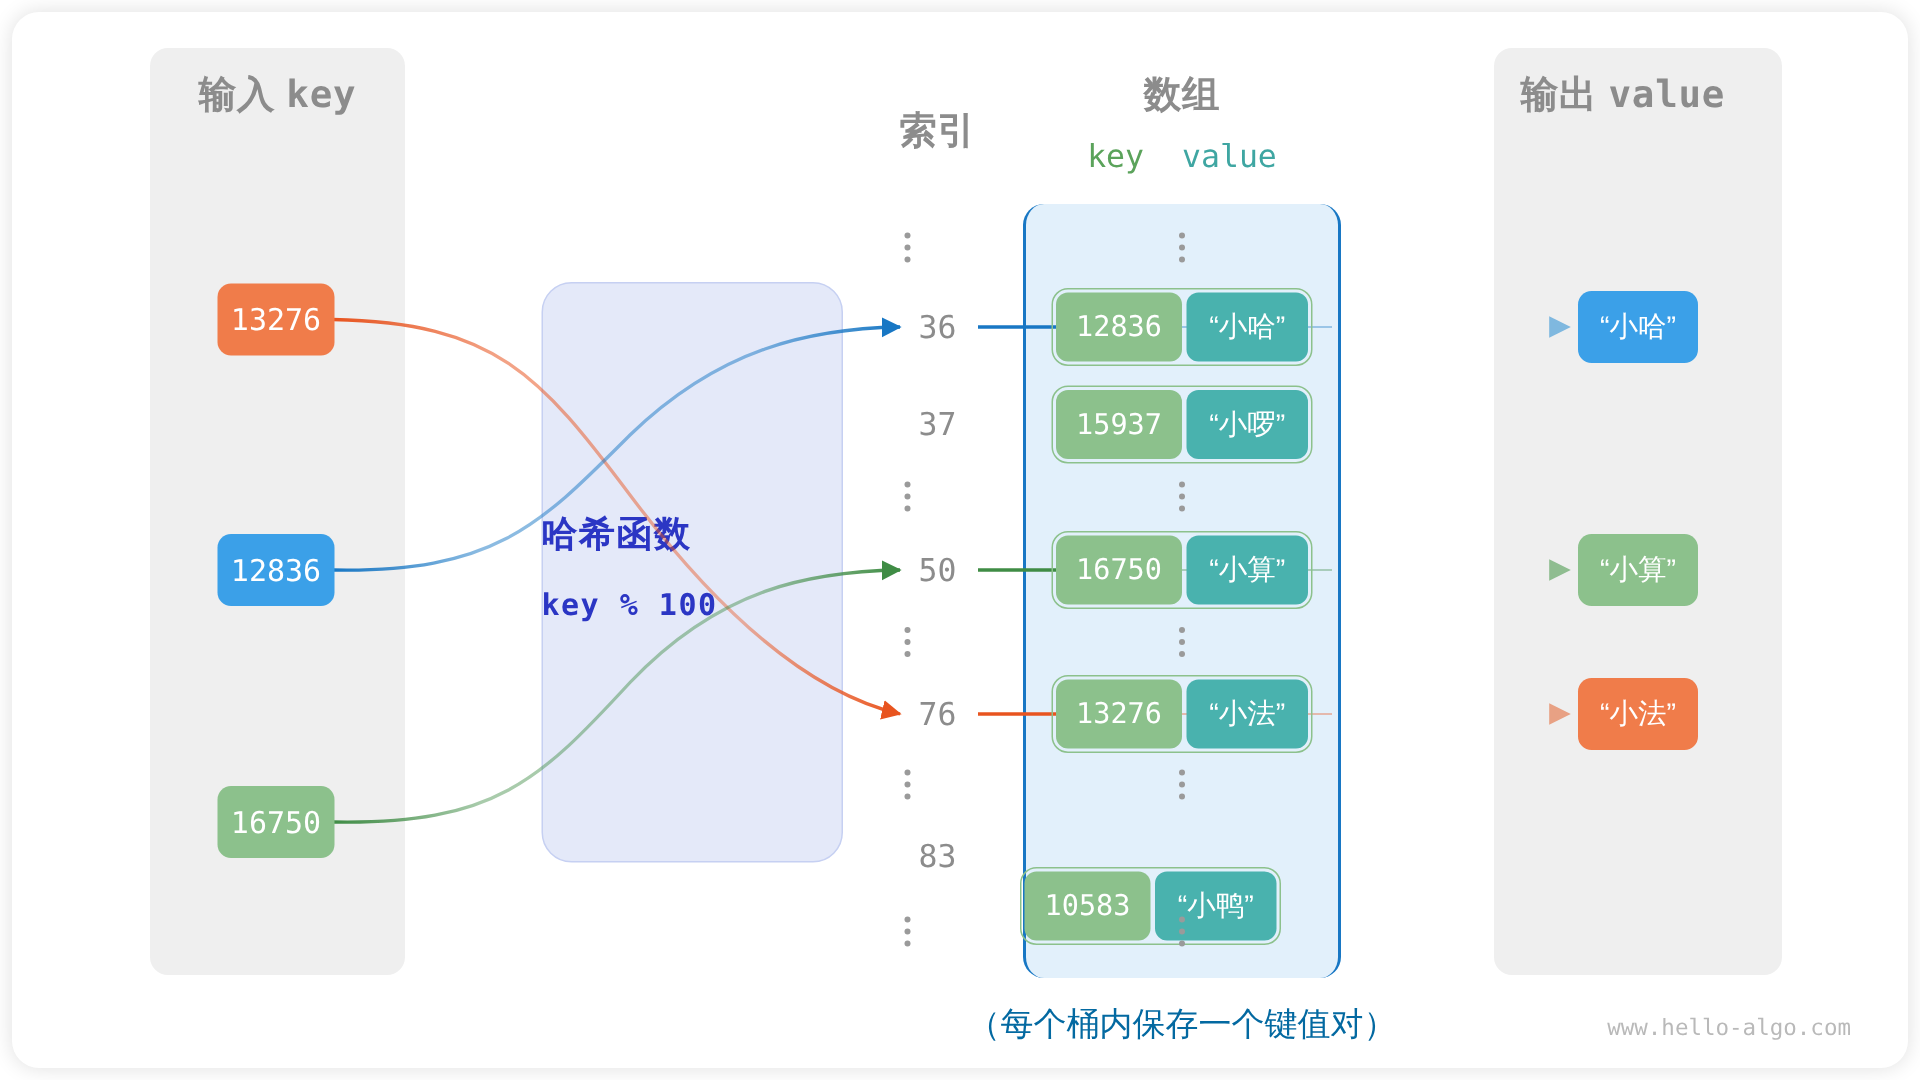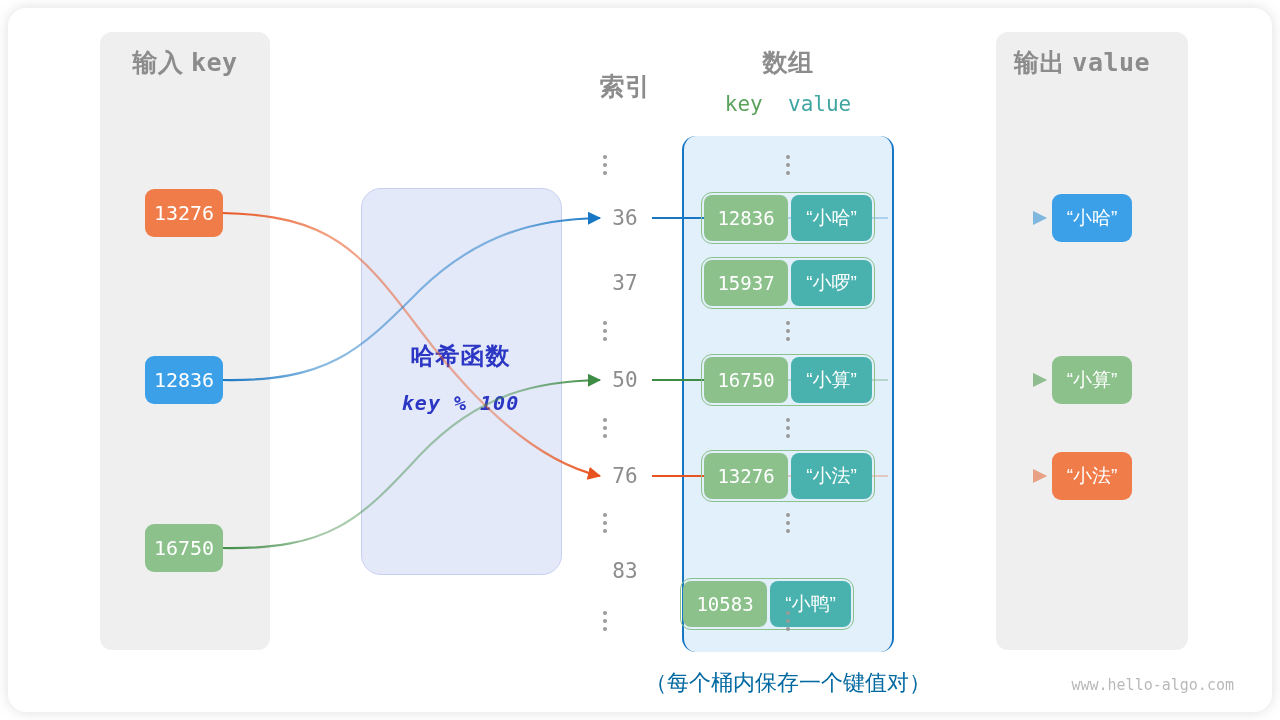--- a/index.html
+++ b/index.html
@@ -74,30 +74,28 @@
     top: 188px;
     width: 199px;
     height: 385px;
     background: #e4e9f9;
     border: 1.5px solid #c6d0f2;
     border-radius: 20px;
   }
   .hash-line {
     position: absolute;
     width: 199px;
-    text-align: center;
     color: #2b36c4;
     font-weight: bold;
     white-space: nowrap;
   }
   #hash-title { top: 340px; font-size: 24px; letter-spacing: 1px; }
   #hash-formula {
     top: 391px; font-size: 20px; letter-spacing: 1px;
     font-family: "DejaVu Sans Mono", "Liberation Mono", monospace;
-    font-style: italic;
   }
 
   
   .idx-label {
     position: absolute;
     width: 60px;
     text-align: center;
     color: #8c8c8c;
     font-size: 21px;
     font-family: "DejaVu Sans Mono", "Liberation Mono", monospace;

